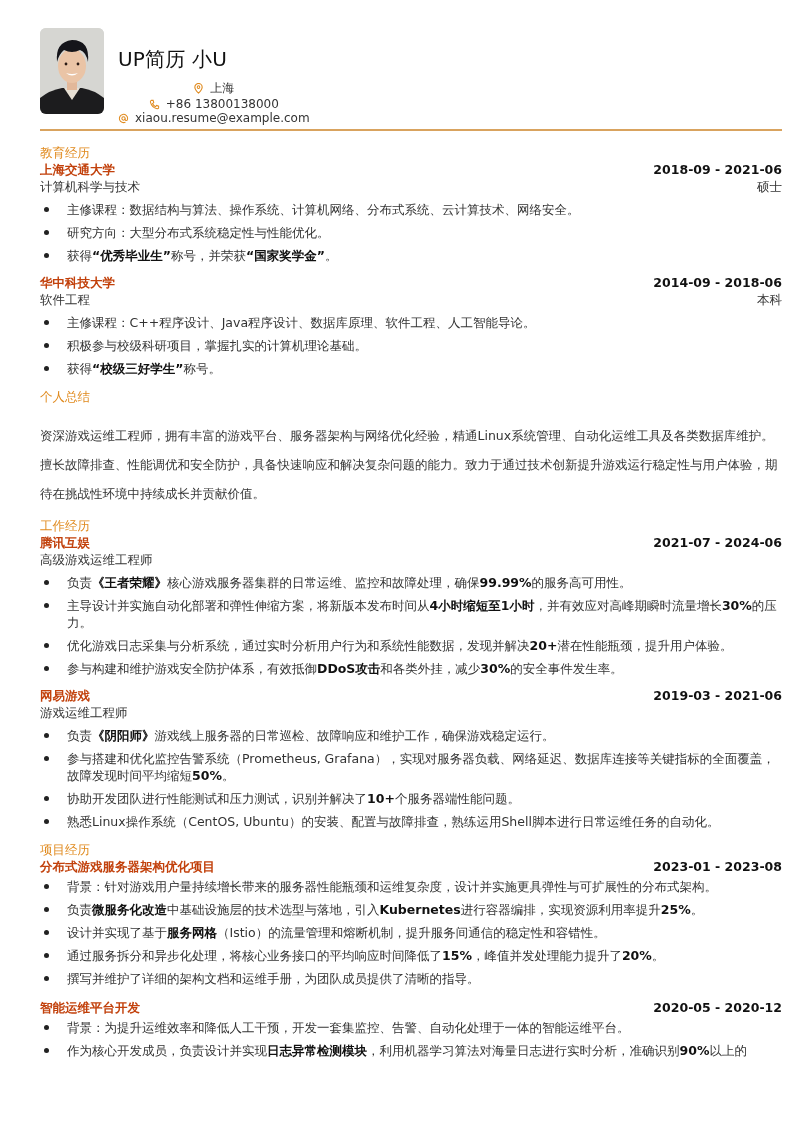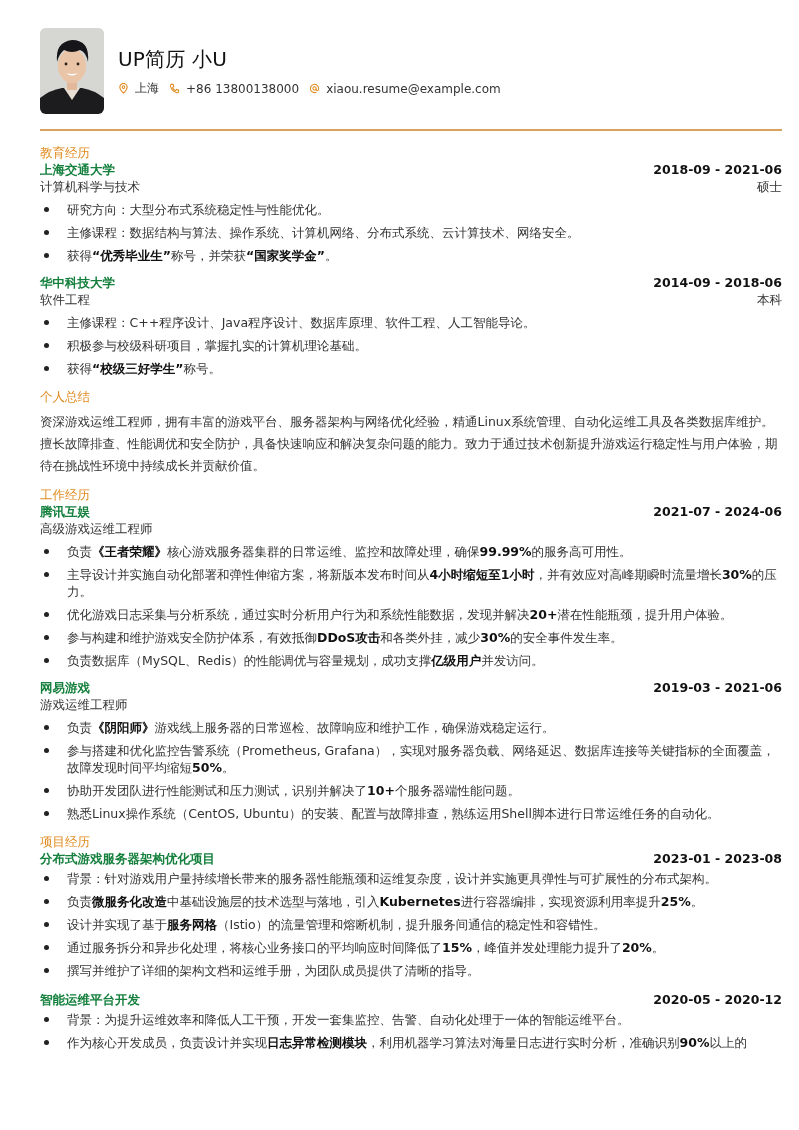--- a/index.html
+++ b/index.html
@@ -3,36 +3,36 @@
   <meta charset="utf-8">
   <style>
     * { box-sizing: border-box; margin: 0; padding: 0; }
     html, body { width: 799px; height: 1130px; overflow: hidden; background: #ffffff; }
     body { font-family: "DejaVu Sans", "Liberation Sans", sans-serif; color: #222; font-size: 12.5px; position: relative; }
     .page { position: absolute; left: 40px; top: 0; width: 742px; }
 
     .header { position: relative; height: 130px; }
     .photo { position: absolute; left: 0; top: 28px; width: 64px; height: 86px; border-radius: 6px; overflow: hidden; background: #d9d9d6; }
     .name { position: absolute; left: 78px; top: 46px; font-size: 20px; font-weight: 500; color: #111; letter-spacing: 0.2px; }
-    .contacts { position: absolute; left: 78px; top: 80px; display: flex; align-items: center; font-size: 12px; color: #333; }
+    .contacts { position: absolute; left: 78px; top: 80px; display: flex; align-items: center; font-size: 12px; color: #333; flex-direction: column; }
     .contact { display: flex; align-items: center; margin-right: 10px; }
     .contact svg { width: 11px; height: 11px; margin-right: 6px; }
     .divider { position: absolute; left: 0; top: 129px; width: 742px; height: 2px; background: #d9a35e; }
 
     .section { position: relative; }
     .sec-title { color: #e08a1e; font-weight: normal; font-size: 12.5px; height: 16px; line-height: 16px; }
     .entry-head { display: flex; justify-content: space-between; height: 17px; line-height: 17px; }
-    .entry-title { font-weight: bold; font-size: 12.5px; color: #15803d; }
+    .entry-title { font-weight: bold; font-size: 12.5px; color: #c2410c; }
     .entry-date { font-weight: bold; font-size: 12.5px; color: #111; text-align: right; }
     .entry-sub { display: flex; justify-content: space-between; height: 17px; line-height: 17px; color: #333; }
     ul.bullets { list-style: none; }
     ul.bullets li { position: relative; padding-left: 27px; line-height: 17px; margin-top: 6px; color: #333; }
     ul.bullets li::before { content: ""; position: absolute; left: 4px; top: 6px; width: 5px; height: 5px; border-radius: 50%; background: #222; }
     b { color: #111; }
-    .summary { line-height: 22px; color: #333; margin-top: 6px; }
+    .summary { line-height: 29px; color: #333; margin-top: 16px; }
   </style>
 </head>
 <body>
 
 <div class="page">
 
   <div class="header">
     <div class="photo">
       <svg width="64" height="86" viewBox="0 0 64 86">
         <rect width="64" height="86" fill="#d6d6d2"></rect>
@@ -78,22 +78,22 @@
     <div>
       <div class="entry-head">
         <span class="entry-title">上海交通大学</span>
         <span class="entry-date">2018-09 - 2021-06</span>
       </div>
       <div class="entry-sub">
         <span>计算机科学与技术</span>
         <span>硕士</span>
       </div>
       <ul class="bullets">
+        <li>主修课程：数据结构与算法、操作系统、计算机网络、分布式系统、云计算技术、网络安全。</li>
         <li>研究方向：大型分布式系统稳定性与性能优化。</li>
-        <li>主修课程：数据结构与算法、操作系统、计算机网络、分布式系统、云计算技术、网络安全。</li>
         <li><span>获得</span><b>“优秀毕业生”</b><span>称号，并荣获</span><b>“国家奖学金”</b><span>。</span></li>
       </ul>
     </div>
 
     <div style="margin-top:10px;">
       <div class="entry-head">
         <span class="entry-title">华中科技大学</span>
         <span class="entry-date">2014-09 - 2018-06</span>
       </div>
       <div class="entry-sub">
@@ -122,21 +122,20 @@
         <span class="entry-date">2021-07 - 2024-06</span>
       </div>
       <div class="entry-sub">
           <span>高级游戏运维工程师</span>
         </div>
       <ul class="bullets">
         <li><span>负责</span><b>《王者荣耀》</b><span>核心游戏服务器集群的日常运维、监控和故障处理，确保</span><b>99.99%</b><span>的服务高可用性。</span></li>
         <li><span>主导设计并实施自动化部署和弹性伸缩方案，将新版本发布时间从</span><b>4小时缩短至1小时</b><span>，并有效应对高峰期瞬时流量增长</span><b>30%</b><span>的压力。</span></li>
         <li><span>优化游戏日志采集与分析系统，通过实时分析用户行为和系统性能数据，发现并解决</span><b>20+</b><span>潜在性能瓶颈，提升用户体验。</span></li>
         <li><span>参与构建和维护游戏安全防护体系，有效抵御</span><b>DDoS攻击</b><span>和各类外挂，减少</span><b>30%</b><span>的安全事件发生率。</span></li>
-        <li><span>负责数据库（MySQL、Redis）的性能调优与容量规划，成功支撑</span><b>亿级用户</b><span>并发访问。</span></li>
       </ul>
     </div>
 
     <div style="margin-top:10px;">
       <div class="entry-head">
         <span class="entry-title">网易游戏</span>
         <span class="entry-date">2019-03 - 2021-06</span>
       </div>
       <div class="entry-sub">
           <span>游戏运维工程师</span>

